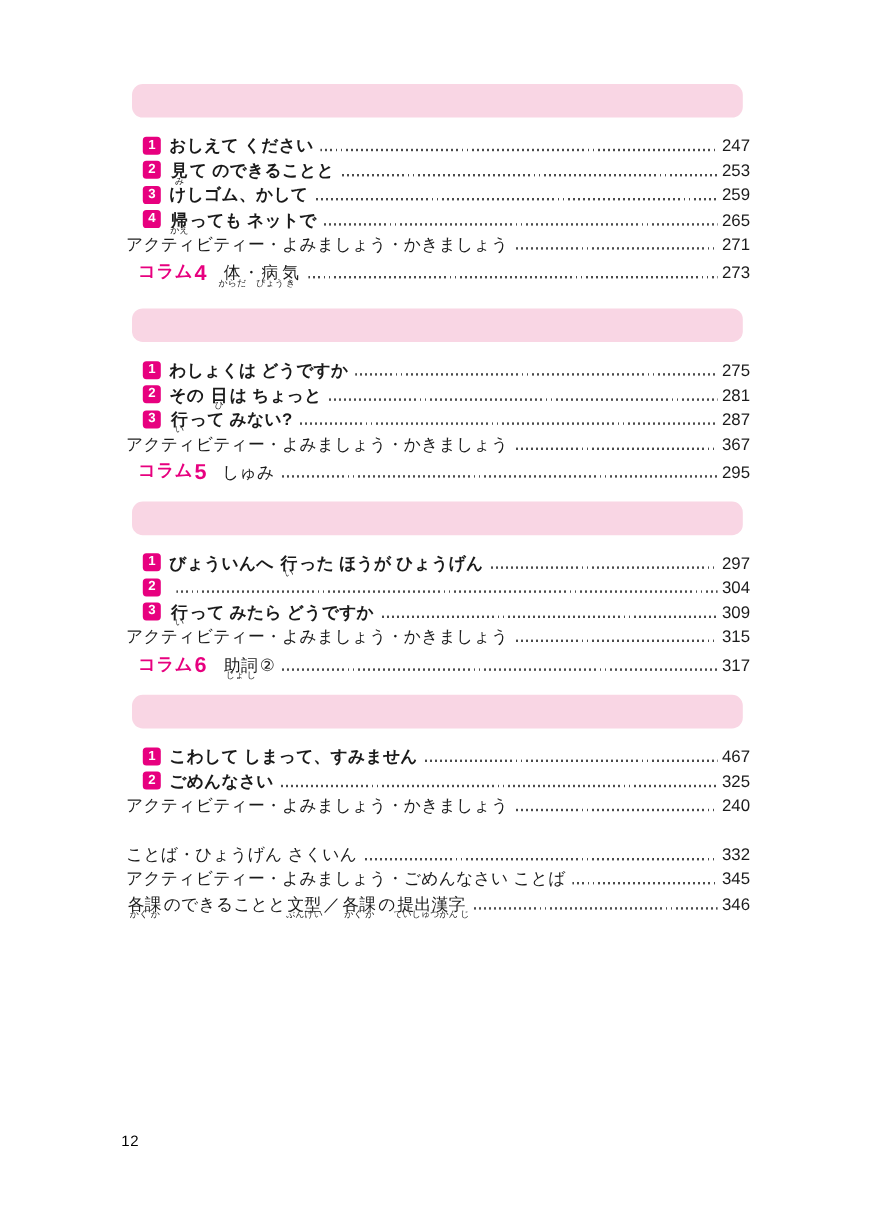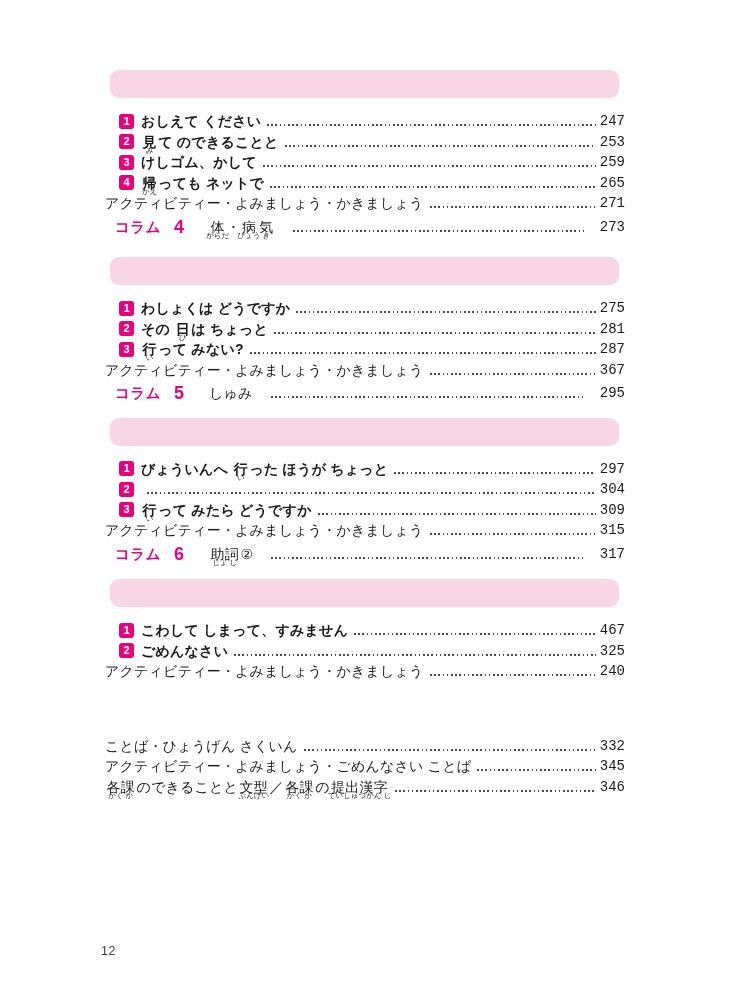--- a/index.html
+++ b/index.html
@@ -19,30 +19,30 @@
     height:28px;
     border-radius:9px;
     background:var(--pink,#f9d6e4);
     margin-left:5px; margin-right:6px;
   }
   .bar-a { margin-top:70px; }
   .bar-b { margin-top:20px; }
   .bar-c { margin-top:14px; }
   .bar-d { margin-top:15px; }
   .rows { margin-top:13px; }
-  .end-matter { margin-top:54px; }
+  .end-matter { margin-top:20px; }
   .toc-row {
     display:flex;
     align-items:center;
     height:20.5px;
     font-size:14px;
     line-height:1;
     white-space:nowrap;
   }
-  .row-column { margin-top:3px;gap:12px; }
+  .row-column { margin-top:3px; }
   .badge {
     flex:none;
     width:15px; height:15px;
     margin-left:14px; margin-right:7px;
     border-radius:3px;
     background:var(--magenta,#e7007f);
     color:#ffffff;
     font-size:11px; font-weight:700;
     display:flex; align-items:center; justify-content:center;
   }
@@ -83,27 +83,26 @@
     align-self:center;
     position:relative;
     top:4px;
     background:repeating-linear-gradient(to right,#4a4a4a 0 1.6px,transparent 1.6px 4.2px);
   }
   .pagenum {
     flex:none;
     font-size:14px;
     font-weight:400;
     color:#1a1a1a;
-    font-family:Liberation Mono, monospace;
   }
   .footer-num {
     position:absolute;
     left:101px; top:944px;
     font-size:12.5px;
-    color:#404040;
+    color:#000000;
     letter-spacing:0.5px;
   }
 </style>
 </head>
 <body>
 
 <div class="page">
   <div class="content" id="toc-root">
       <div class="bar bar-a"></div>
       <div class="rows">
@@ -174,21 +173,21 @@
           <span class="col-num">5</span>
           <span class="title-regular"><span class="seg">しゅみ</span></span>
           <div class="leader"></div>
           <span class="pagenum">295</span>
         </div>
       </div>
       <div class="bar bar-c"></div>
       <div class="rows">
         <div class="toc-row">
           <span class="badge">1</span>
-          <span class="title"><span class="seg">びょういんへ </span><span class="ruby"><span class="rb">行</span><span class="rt">い</span></span><span class="seg">った ほうが ちょっと</span></span>
+          <span class="title"><span class="seg">びょういんへ </span><span class="ruby"><span class="rb">行</span><span class="rt">い</span></span><span class="seg">った ほうが ひょうげん</span></span>
           <div class="leader"></div>
           <span class="pagenum">297</span>
         </div>
         <div class="toc-row">
           <span class="badge">2</span>
           <div class="leader"></div>
           <span class="pagenum">304</span>
         </div>
         <div class="toc-row">
           <span class="badge">3</span>

